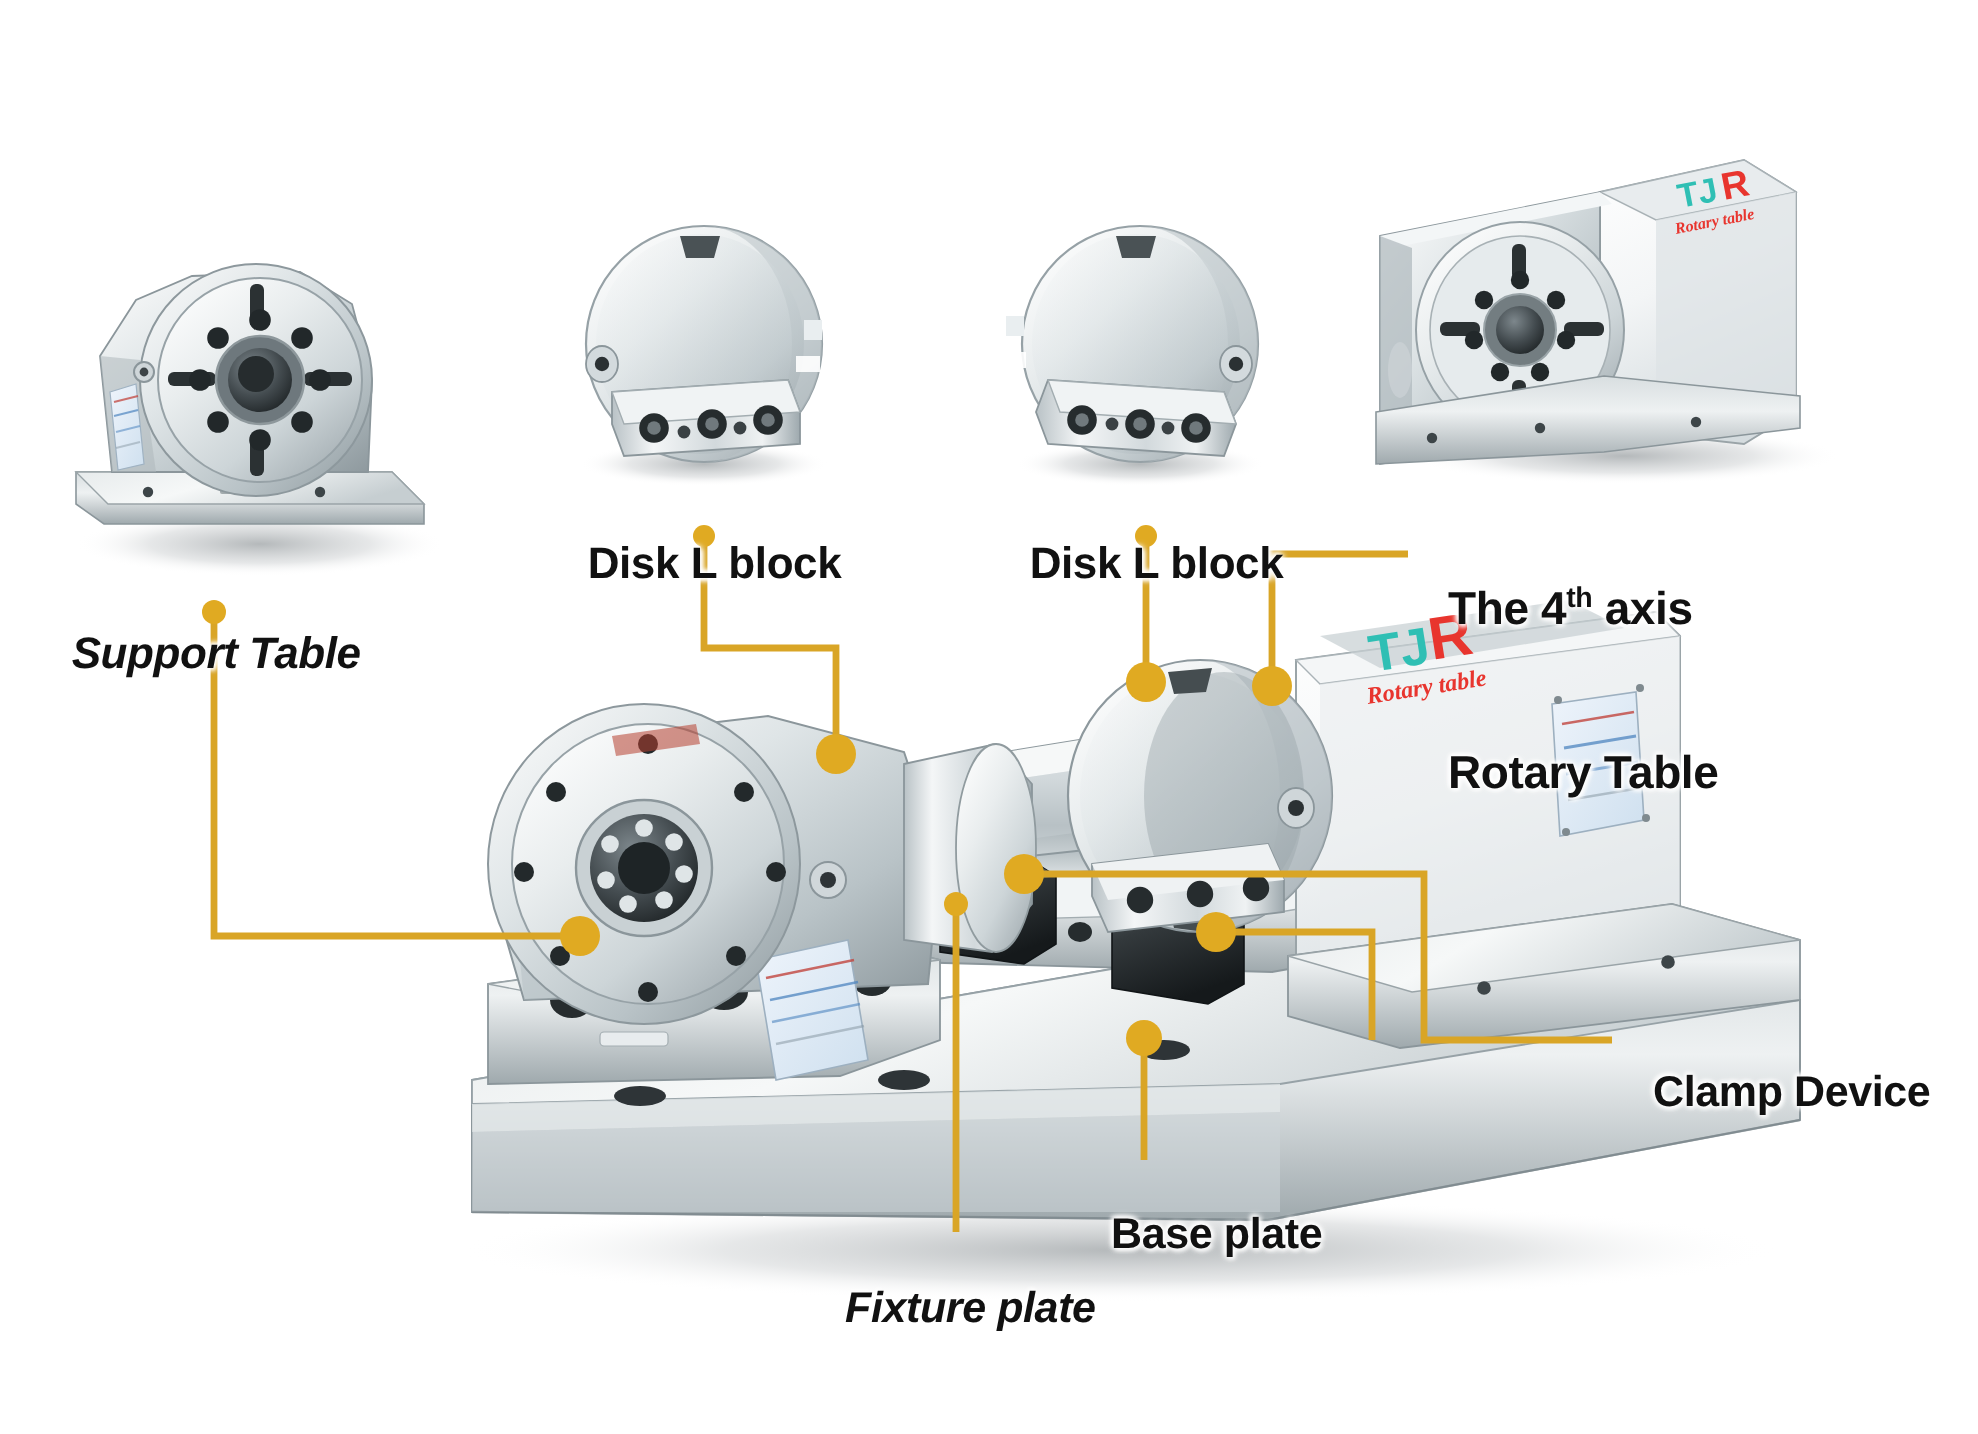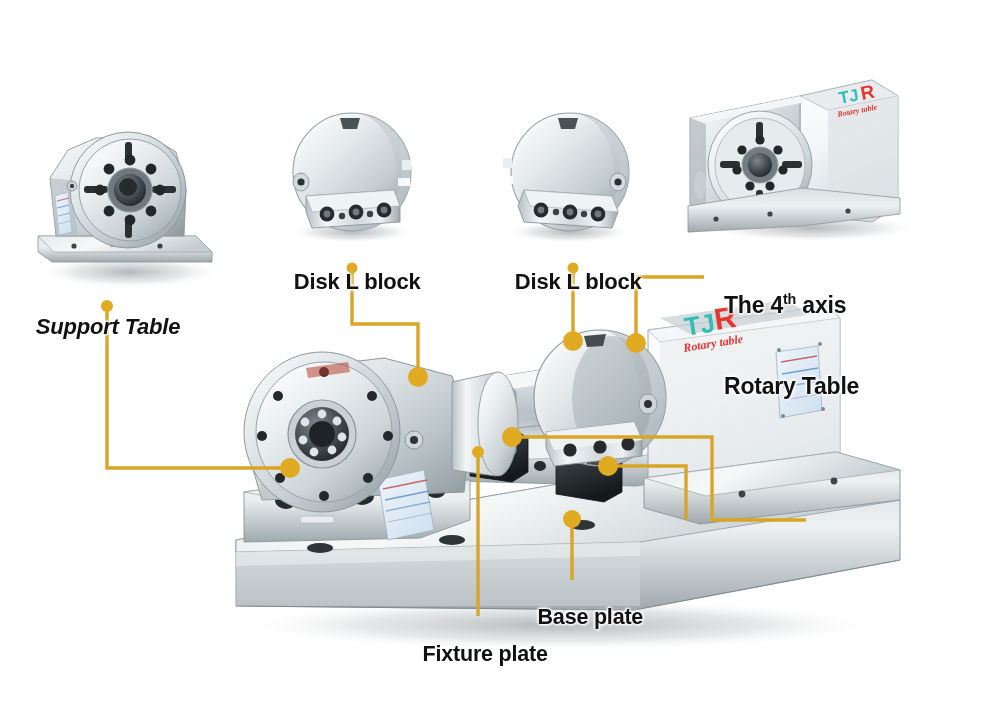--- a/index.html
+++ b/index.html
@@ -24,22 +24,22 @@
       1px 1px 2px rgba(255,255,255,.95),
       -1px -1px 2px rgba(255,255,255,.95);
     pointer-events:auto;
   }
   .callout sup{font-size:.62em;vertical-align:super;font-weight:bold;}
   .c-support{left:24px;  top:288px; font-size:22px;font-style:italic;}
   .c-disk1  {left:282px; top:243px; font-size:22px;}
   .c-disk2  {left:503px; top:243px; font-size:22px;}
   .c-4th    {left:724px; top:237px; font-size:23px; }
   .c-clamp  {left:815px; top:509px; font-size:21.5px;}
-  .c-base   {left:526px; top:580px; font-size:21.5px;}
-  .c-fixture{left:411px; top:617px; font-size:21.5px;}
+  .c-base   {left:544px; top:580px; font-size:21.5px;}
+  .c-fixture{left:411px; top:617px; font-size:21.5px;font-style:italic;}
 </style>
 </head>
 <body>
 
 <div id="stage">
 
 <svg width="989" height="717" viewBox="0 0 989 717" aria-hidden="true">
   <defs>
     <linearGradient id="steelV" x1="0" y1="0" x2="0" y2="1">
       <stop offset="0" stop-color="#ffffff"></stop>
@@ -443,20 +443,23 @@
 
 <div class="callout c-disk2">
   <span>Disk L block</span>
 </div>
 
 <div class="callout c-4th">
   <div><span>The 4</span><sup>th</sup><span> axis</span></div>
   <div>Rotary Table</div>
 </div>
 
+<div class="callout c-clamp">
+  <span>Clamp Device</span>
+</div>
 
 <div class="callout c-base">
   <span>Base plate</span>
 </div>
 
 <div class="callout c-fixture">
   <span>Fixture plate</span>
 </div>
 
 </div>

